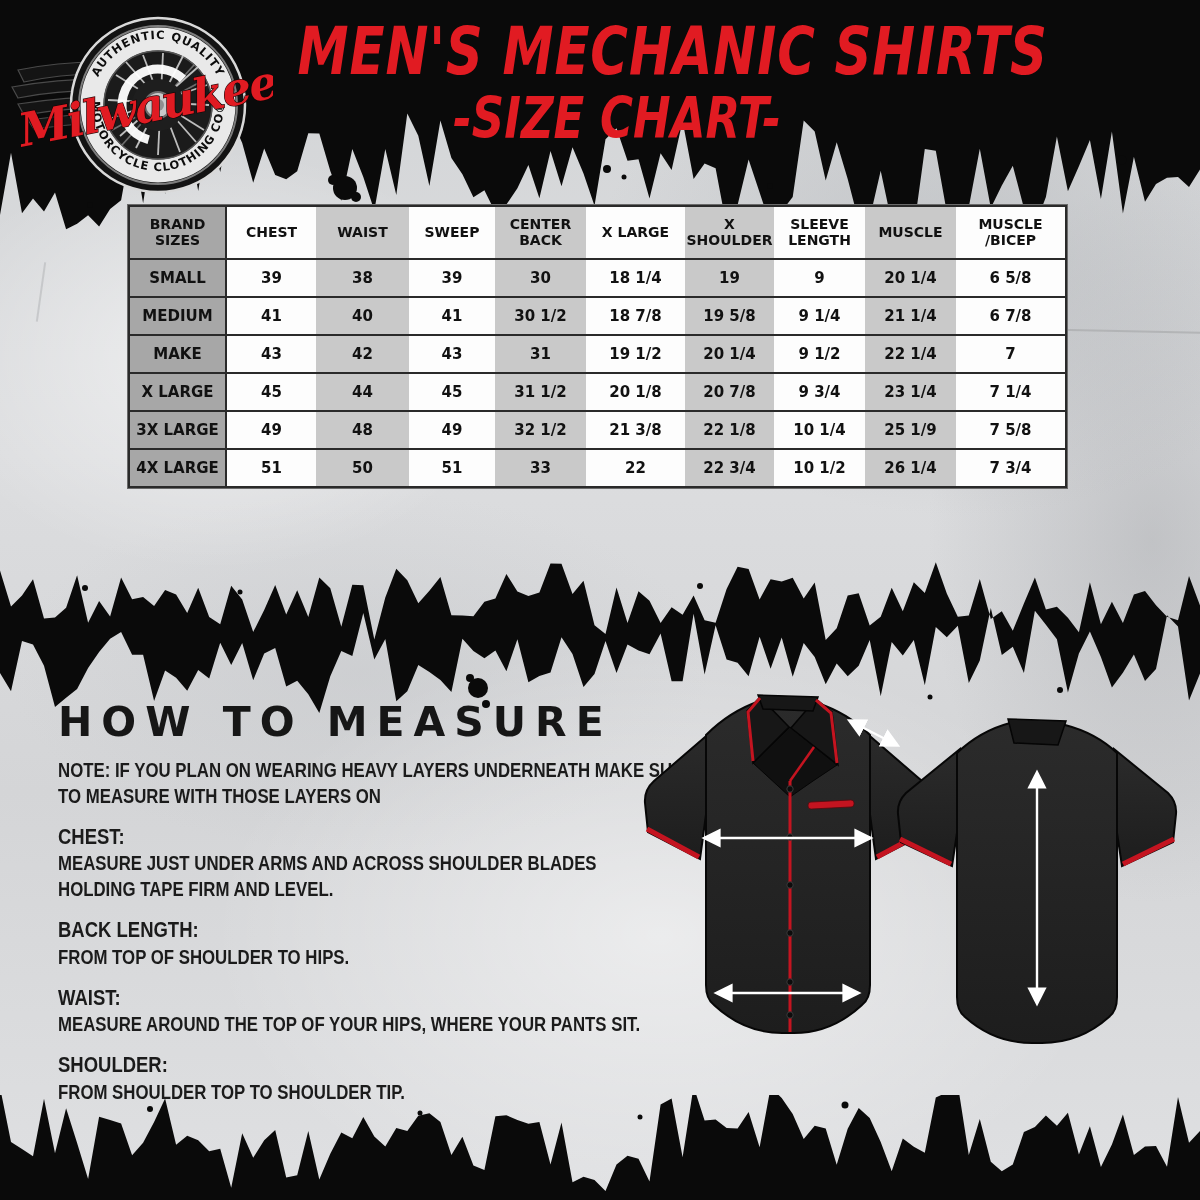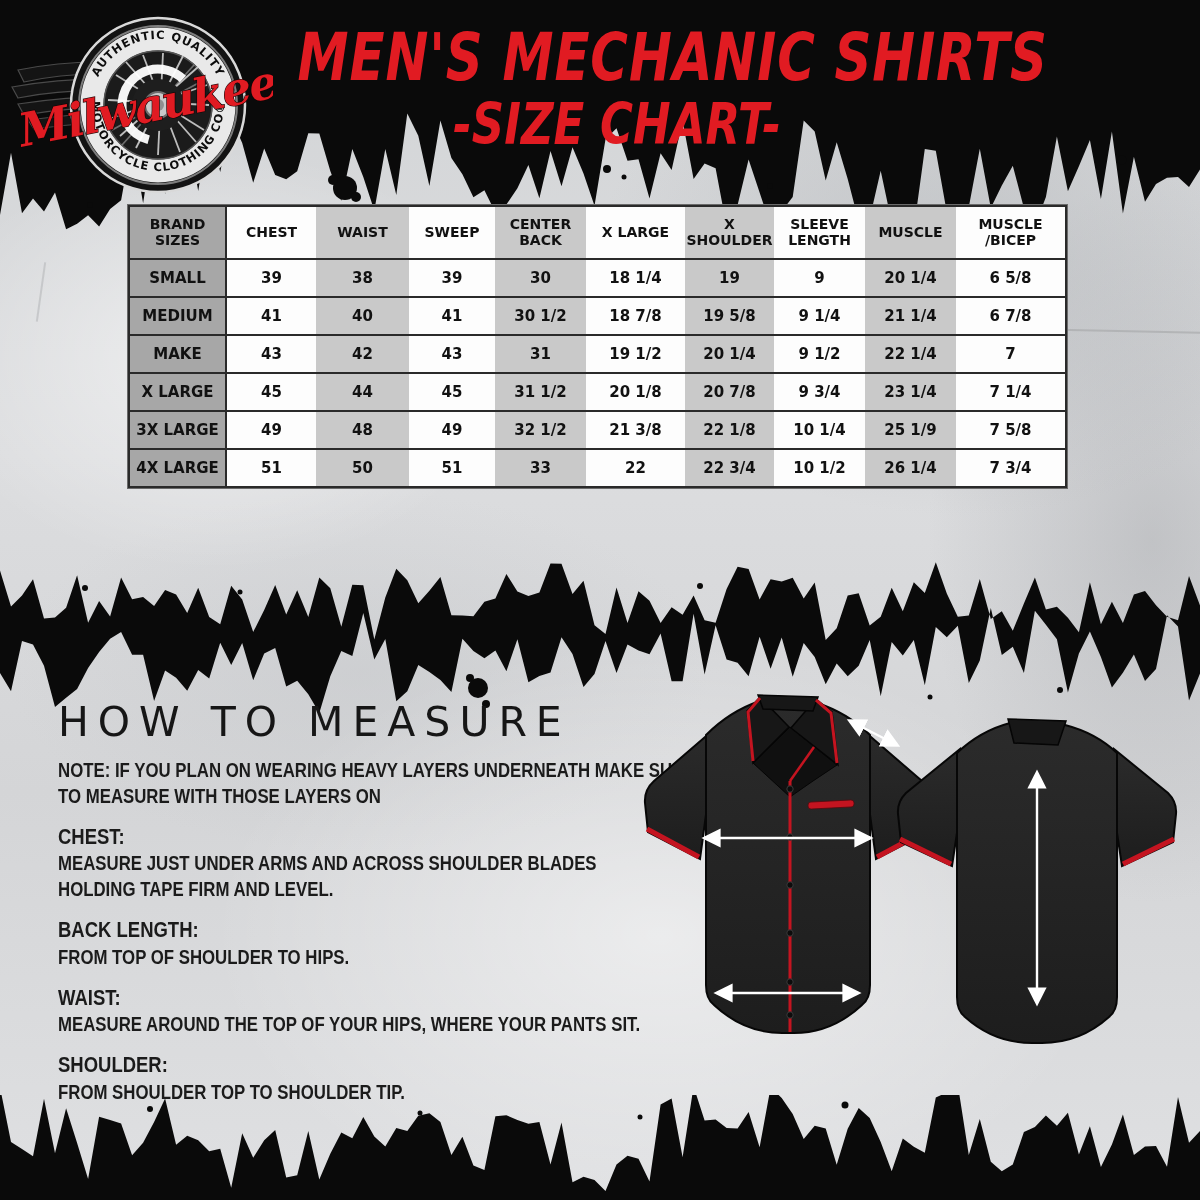--- a/index.html
+++ b/index.html
@@ -31,37 +31,37 @@
   svg.layer{position:absolute;left:0;display:block;}
   .band{fill:var(--band-black);}
 
   
   #logo{position:absolute;left:8px;top:10px;width:265px;height:188px;}
   .logo-script{font-family:"DejaVu Serif",serif;font-style:italic;font-weight:bold;font-size:46px;
     fill:var(--accent-red);stroke:#140404;stroke-width:1.2px;paint-order:stroke;letter-spacing:-2px;}
   .logo-arc{font-family:"DejaVu Sans",sans-serif;font-weight:bold;font-size:11.5px;fill:#0d0d0d;letter-spacing:1px;}
 
   
-  .title-block{position:absolute;left:262px;top:20px;width:710px;text-align:center;color:var(--accent-red);
+  .title-block{position:absolute;left:262px;top:14px;width:710px;text-align:center;color:var(--accent-red);
     font-family:"DejaVu Sans",sans-serif;font-style:italic;font-weight:bold;}
   .title-1{font-size:57px;letter-spacing:1px;transform:scale(.9,1.14);transform-origin:center top;white-space:nowrap;}
   .title-2{font-size:50px;margin-top:6px;transform:scale(.9,1.14);transform-origin:center top;white-space:nowrap;}
 
   
   .size-table{position:absolute;left:128px;top:205px;width:937px;border-collapse:collapse;table-layout:fixed;
     background:#fdfdfd;border:2px solid #2a2a2a;outline:1px solid #6a6a6a;
     font-family:"DejaVu Sans",sans-serif;color:#111;}
   .size-table th,.size-table td{border-top:2px solid #2a2a2a;text-align:center;vertical-align:middle;font-weight:bold;}
   .size-table thead th{height:53px;font-size:14px;line-height:1.12;padding:2px 1px;margin-top:36px;}
   .size-table tbody th,.size-table tbody td{height:38px;font-size:15px;}
   .size-table .c-first{background:var(--table-first-col);border-right:2px solid #2a2a2a;}
   .size-table .c-shade{background:var(--table-shade);}
 
   
-  .measure-heading{position:absolute;left:58px;top:698px;font-family:"DejaVu Sans",sans-serif;font-weight:normal;
+  .measure-heading{position:absolute;left:58px;top:698px;font-family:"DejaVu Sans",sans-serif;font-weight:bold;
     font-size:41px;letter-spacing:9px;color:#161616;white-space:nowrap;}
   .measure-body{position:absolute;left:58px;top:757px;width:760px;transform:scaleX(.84);transform-origin:left top;
     font-family:"Liberation Sans",sans-serif;font-weight:bold;color:#1b1b1b;}
   .measure-note{font-size:20px;line-height:1.3;white-space:pre-line;margin-bottom:15px;}
   .measure-item{margin-bottom:15px;}
   .measure-item .lbl{font-size:22px;line-height:1.2;}
   .measure-item .txt{font-size:20px;line-height:1.3;white-space:pre-line;}
 
   
   #shirts{position:absolute;left:610px;top:685px;width:580px;height:400px;}

